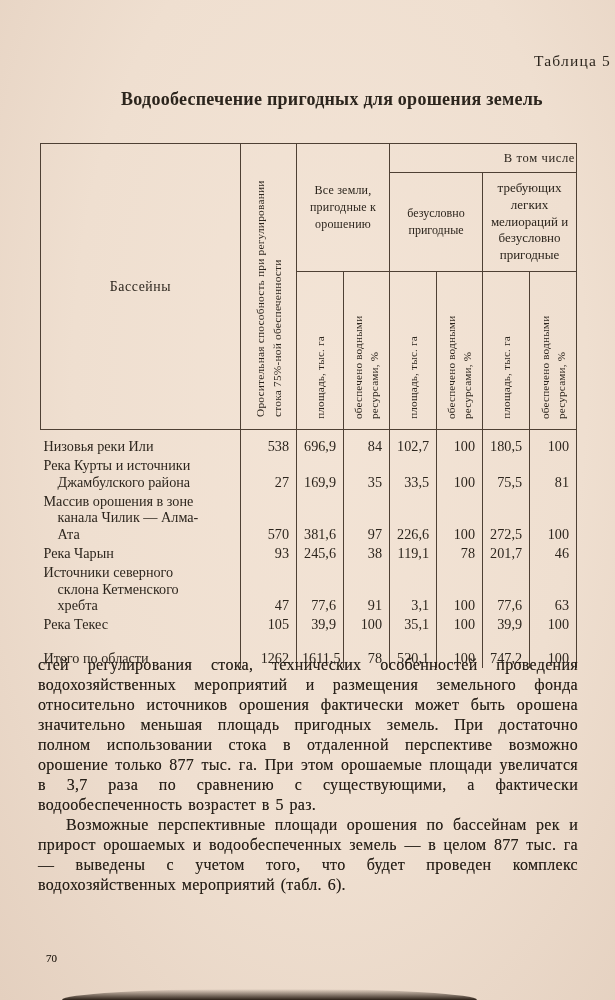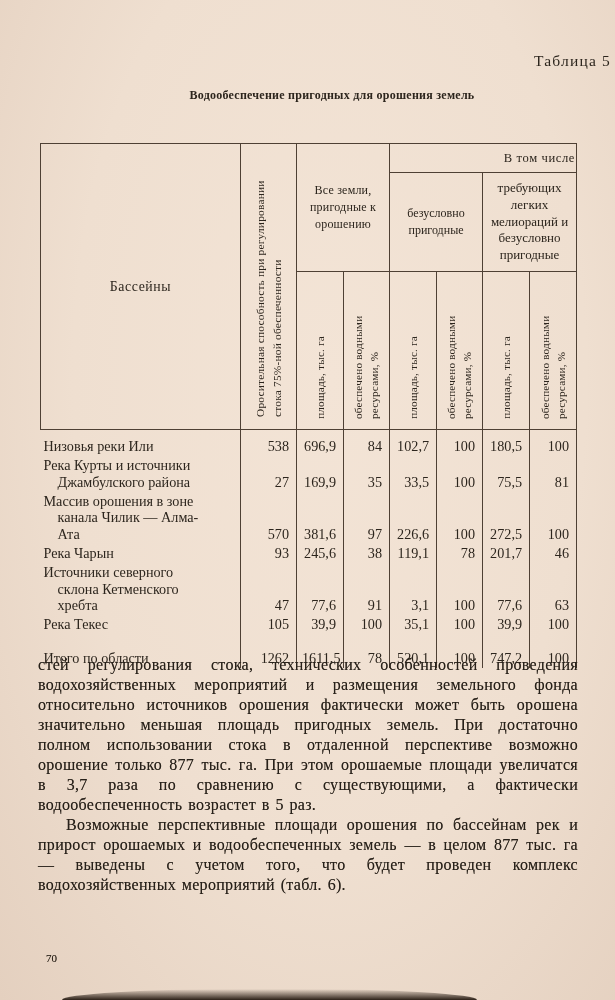--- a/index.html
+++ b/index.html
@@ -27,21 +27,21 @@
     border-radius: 45% 45% 0 0 / 100% 100% 0 0;
     pointer-events: none;
   }
   .table-label {
     position: absolute; top: 52px; right: 48px;
     font-size: 15.5px; letter-spacing: 1.2px; color: #2c251d;
   }
   .doc-title {
     position: absolute; top: 86px; left: 60px; right: 55px;
     text-align: center; font-weight: bold;
-    font-size: 12px; line-height: 1.5; letter-spacing: 0.25px;
+    font-size: 18px; line-height: 1.5; letter-spacing: 0.25px;
   }
   .doc-title div { white-space: nowrap; }
 
   table.data-table {
     position: absolute; top: 143px; left: 40px;
     width: 536px; table-layout: fixed;
     border-collapse: collapse;
     color: #2c251d;
   }
   .data-table th, .data-table td { border: 1px solid #4e4034; }

